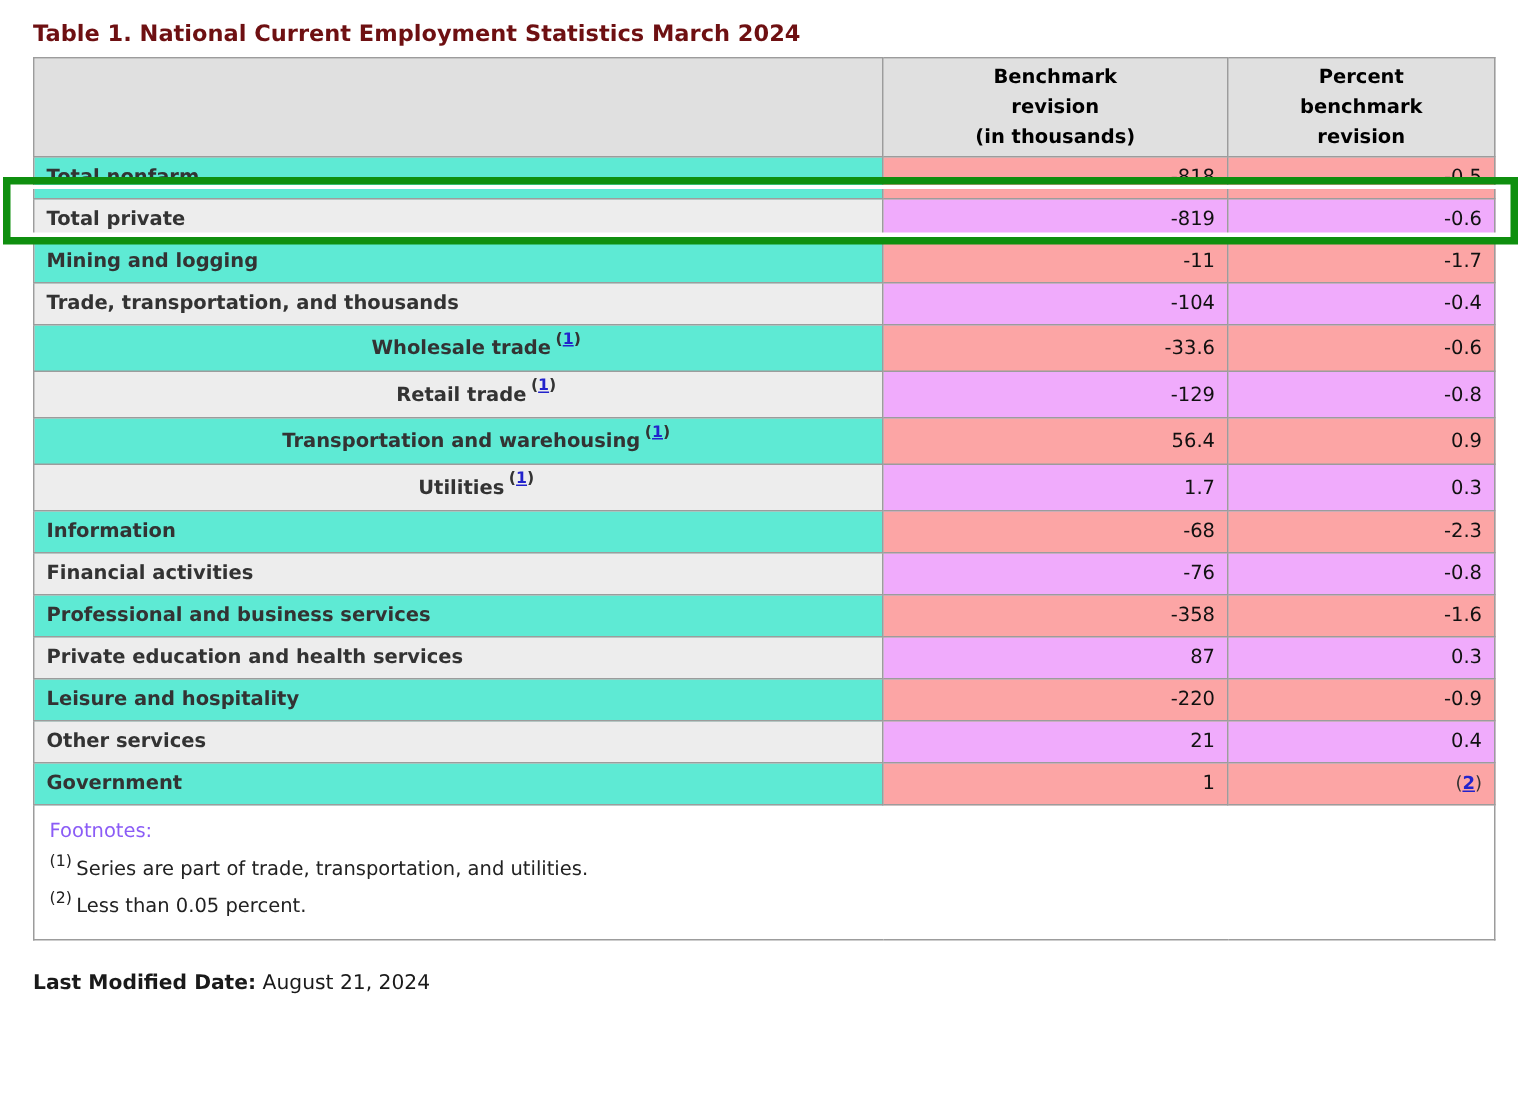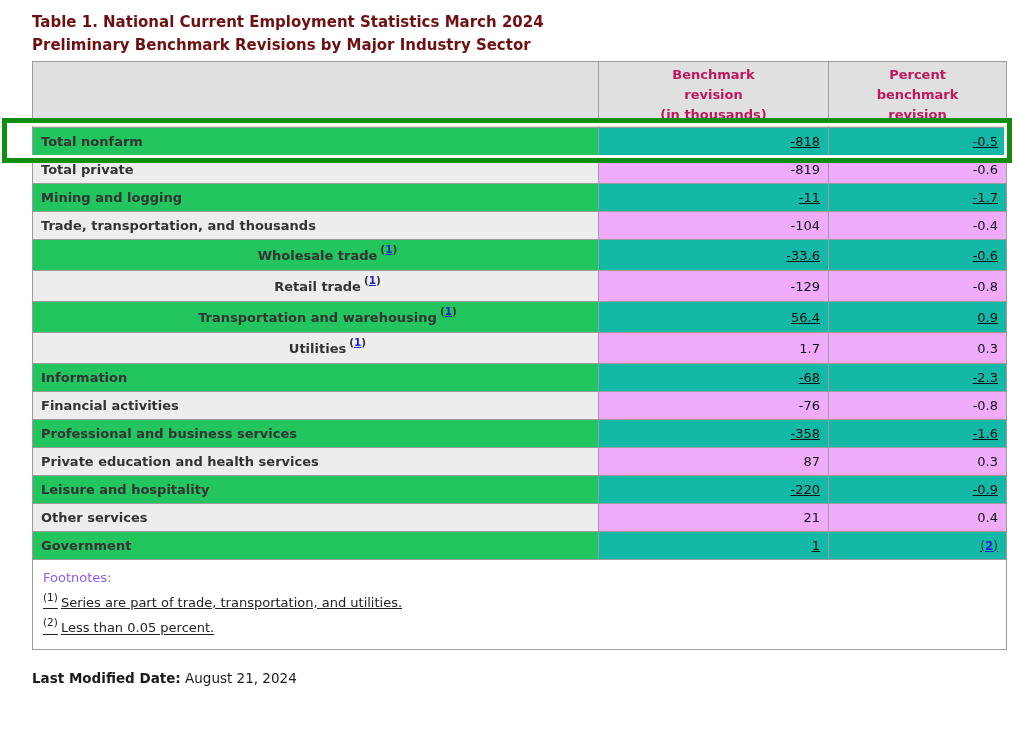--- a/index.html
+++ b/index.html
@@ -2,73 +2,73 @@
 <html><head>
 <meta charset="utf-8">
 <style>
   * { margin: 0; padding: 0; box-sizing: border-box; }
   html, body { background: #ffffff; }
   body {
     width: 1021px; height: 736px; overflow: hidden;
     font-family: "DejaVu Sans", "Liberation Sans", sans-serif;
     color: #1a1a1a;
   }
-  .page { position: relative; width: 1021px; height: 524px; padding: 11px 0 0 32px; }
+  .page { position: relative; width: 1021px; height: 524px; padding: 11px 0 0 22px; }
 
   
   .title-block { margin-bottom: 4px; }
   .title-line {
     font-size: 15px; font-weight: bold; line-height: 23px;
     color: #6e1012; letter-spacing: 0;
   }
 
   
   table.bench {
     width: 974px; border-collapse: collapse; table-layout: fixed;
     font-size: 13px;
   }
   table.bench th, table.bench td {
     border: 1px solid #9c9c9c;
   }
   thead th {
     background: #e0e0e0; height: 66px;
-    font-size: 13px; font-weight: bold; color: #be185d;
+    font-size: 13px; font-weight: bold; color: #000000;
     text-align: center; vertical-align: middle;
     white-space: pre-line; line-height: 20px;
   }
   tbody td { height: 28px; vertical-align: middle; }
   tbody tr.sub td { height: 31px; }
   td.label-cell {
     padding-left: 8px; font-weight: bold; color: #333;
   }
   tr.sub td.label-cell { padding-left: 24px; text-align: center; }
   td.val-cell {
     padding-right: 8px; text-align: right; color: #111;
   }
-  tr.blue td.label-cell { background: #22c55e; margin-top: 44px; }
-  tr.blue td.val-cell   { background: #14b8a6; text-decoration: underline; }
+  tr.blue td.label-cell { background: #5eead4; margin-top: 44px; }
+  tr.blue td.val-cell   { background: #fca5a5; }
   tr.gray td.label-cell { background: #ededed; }
   tr.gray td.val-cell   { background: #f0abfc; }
 
   sup.fn-link {
     font-size: 10.5px; font-weight: bold; color: #333;
     position: relative; top: -1px; margin-left: 3px; line-height: 0;
   }
   sup.fn-link a, .cell-fn-link a {
     color: #2323cc; text-decoration: underline; cursor: pointer; font-weight: bold;
   }
   .cell-fn-link { color: #333; font-size: 12px; }
 
   
   td.footnotes-cell {
     background: #ffffff; padding: 8px 10px 10px 10px;
     vertical-align: top; height: 77px; font-weight: normal;
   }
   .fn-heading { font-size: 13px; color: #8b5cf6; line-height: 20px; }
-  .fn-line { font-size: 13px; color: #222; line-height: 21px; text-decoration: underline; }
+  .fn-line { font-size: 13px; color: #222; line-height: 21px; }
   .fn-line sup { font-size: 10.5px; position: relative; top: -1px; margin-right: 3px; }
 
   
   .highlight-box {
     position: absolute; left: 2px; top: 118px; width: 1010px; height: 45px;
     border: 5px solid #0f8f0f; background: transparent;
     box-shadow: inset 0 0 0 3px #ffffff;
     pointer-events: none; z-index: 5;
   }
 
@@ -76,21 +76,20 @@
   .last-modified { margin-top: 20px; font-size: 13.5px; color: #1a1a1a; }
   .last-modified b { font-weight: bold; }
 </style>
 </head>
 <body>
 
 <div class="page">
 
   <div class="title-block">
     <div class="title-line">Table 1. National Current Employment Statistics March 2024</div>
-    <div class="title-line">Preliminary Benchmark Revisions by Major Industry Sector</div>
   </div>
 
   <table class="bench">
     <colgroup>
       <col style="width:566px">
       <col style="width:230px">
       <col style="width:178px">
     </colgroup>
     <thead>
       <tr>

